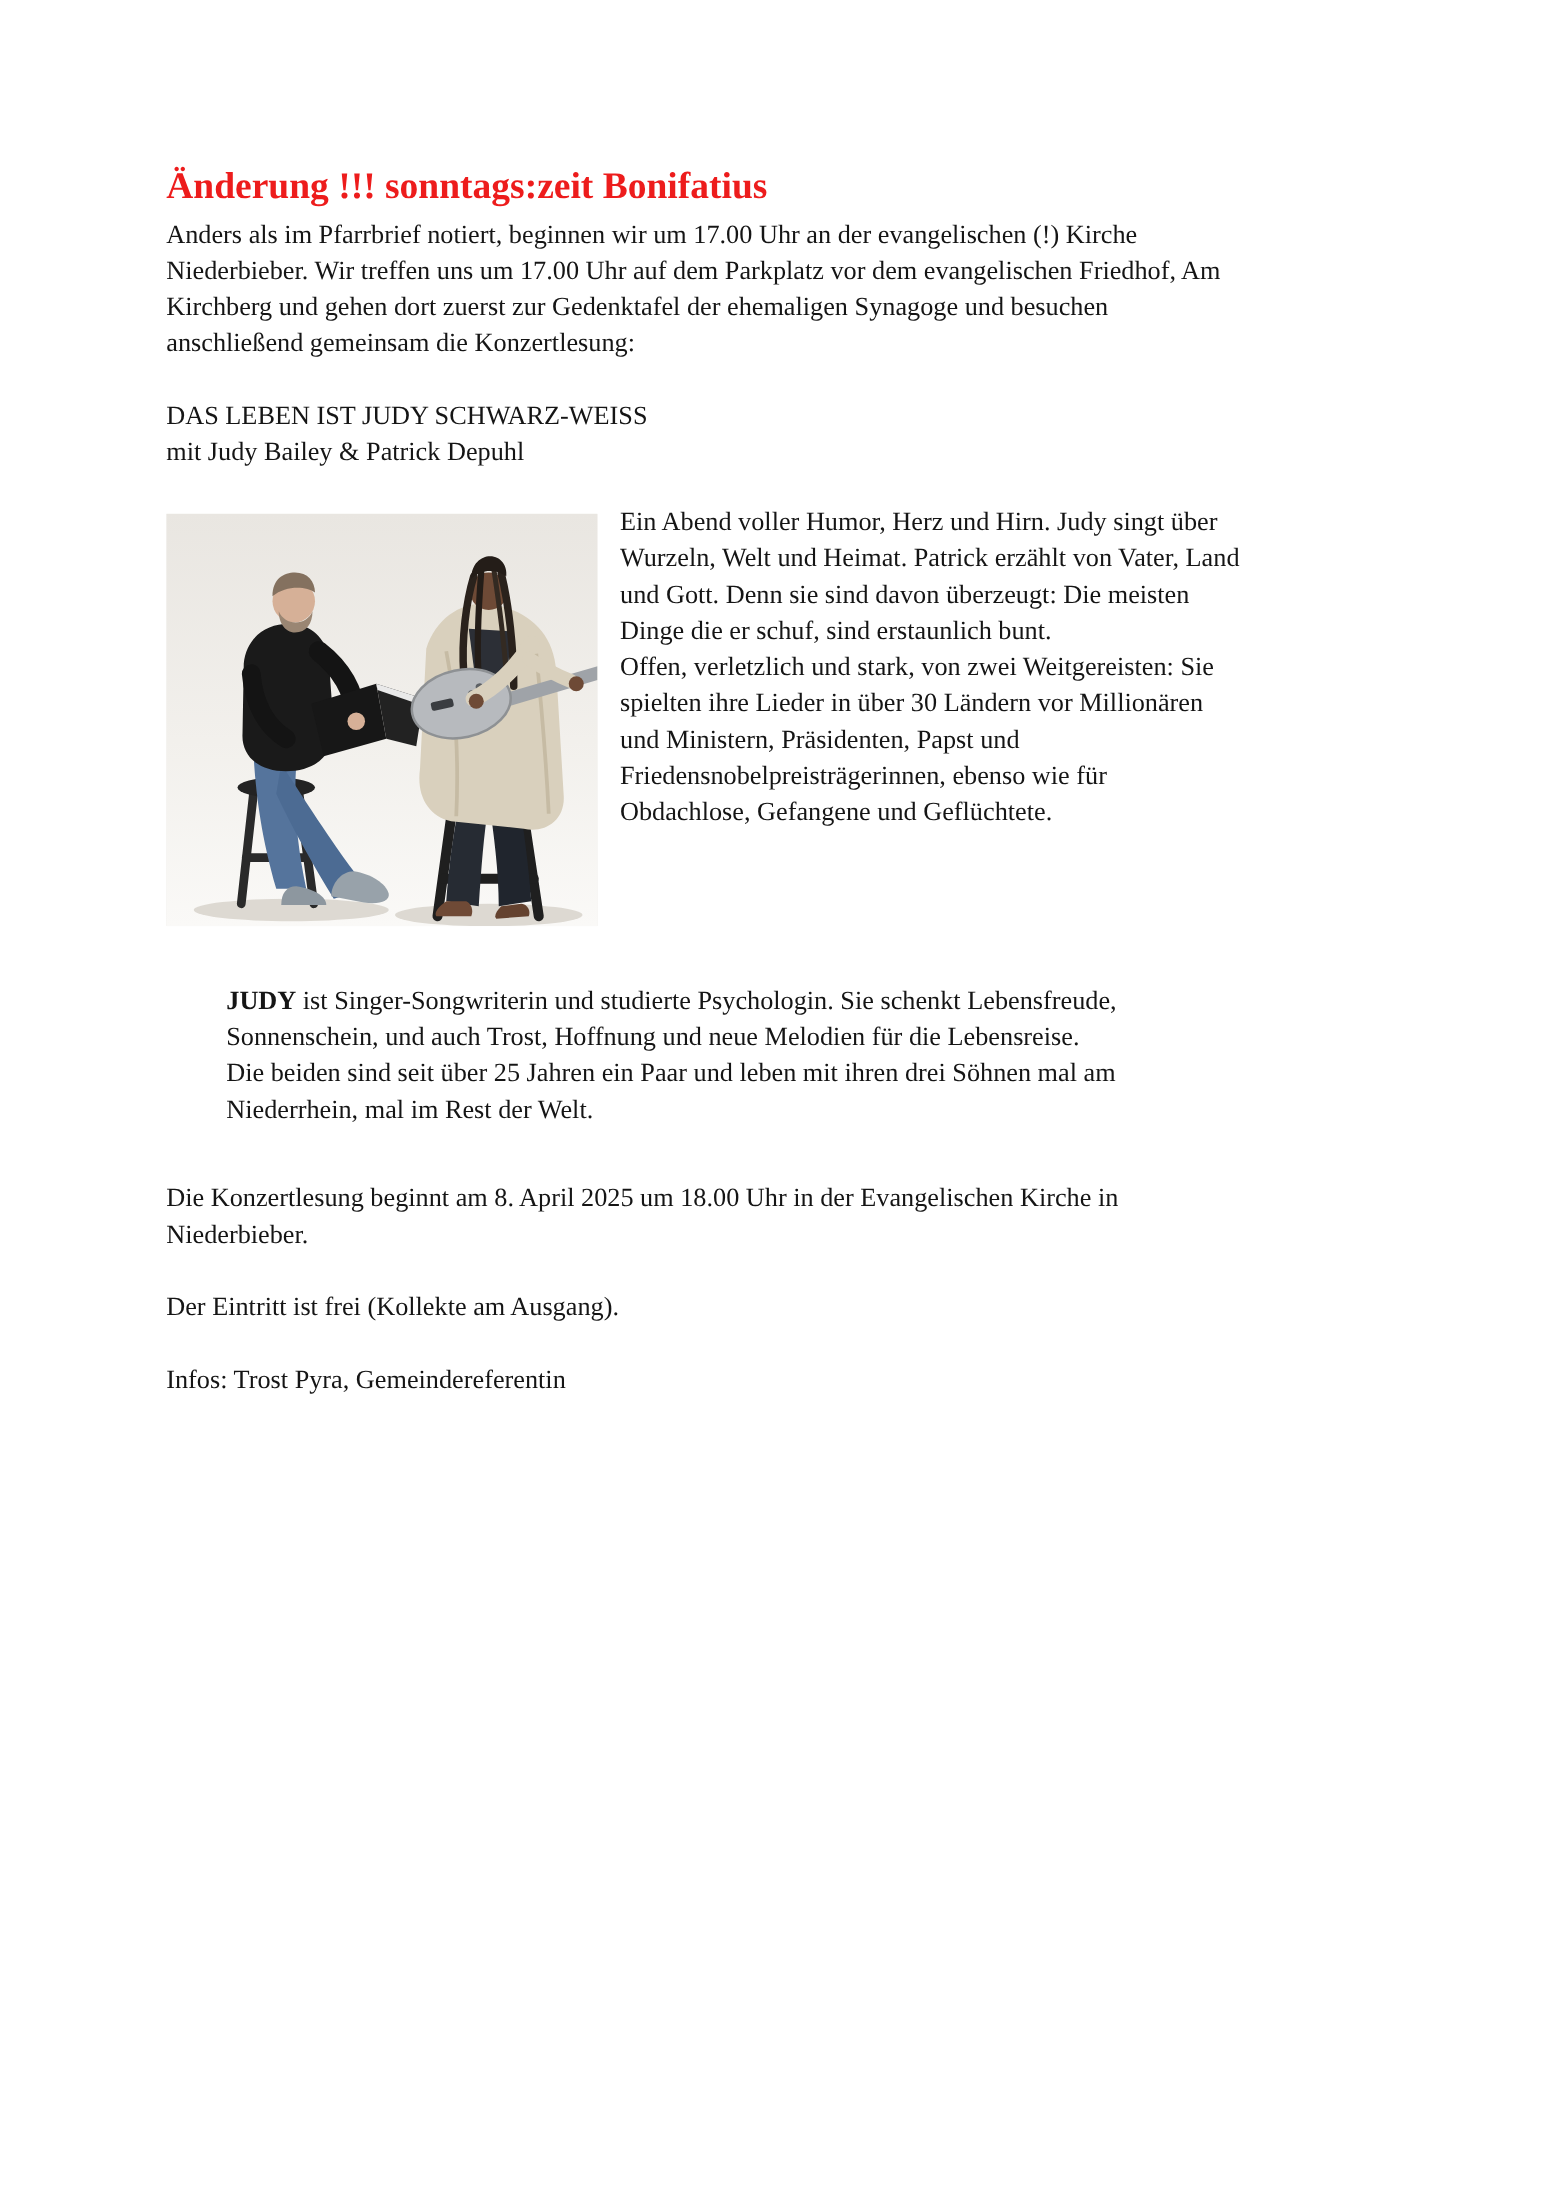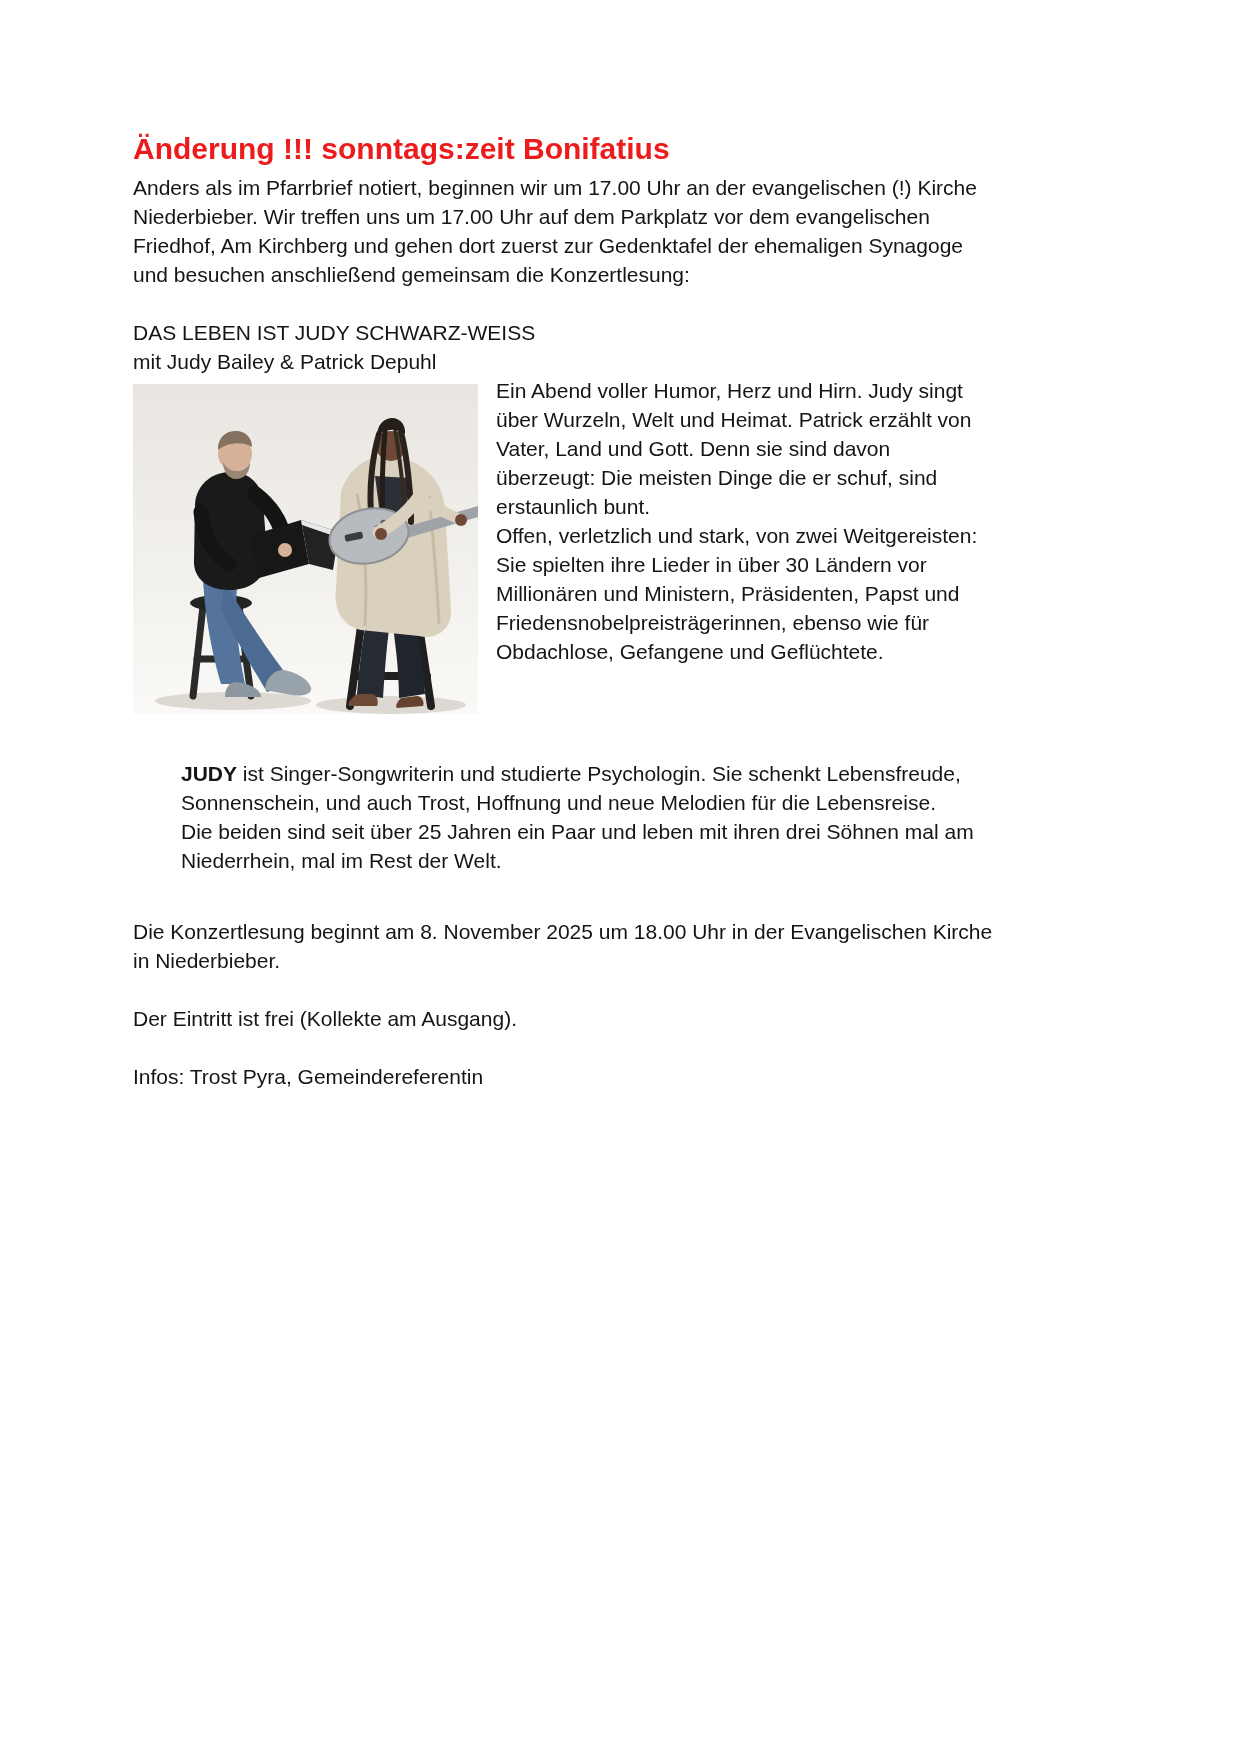--- a/index.html
+++ b/index.html
@@ -1,21 +1,21 @@
 <!DOCTYPE html>
 <html lang="de"><head>
 <meta charset="utf-8">
 <style>
   html, body { margin: 0; padding: 0; background: #ffffff; }
   .page {
     position: relative;
     width: 1120px;
     height: 1753px;
     background: #ffffff;
-    font-family: Liberation Sans, sans-serif;
+    font-family: Liberation Serif, serif;
     color: #151515;
     overflow: hidden;
   }
   .content {
     position: absolute;
     left: 133px;
     top: 131px;
     width: 862px;
     font-size: 21px;
     line-height: 29px;
@@ -25,20 +25,21 @@
     color: #ed1c1c;
     font-size: 30px;
     line-height: 36px;
     font-weight: bold;
   }
   .heading span { display: block; }
   .intro { margin: 0 0 29px 0; }
   .event-line { margin: 0; }
   .media {
     overflow: hidden; 
+    margin-top: 27px;
   }
   .photo {
     float: left;
     width: 345px;
     height: 330px;
     margin: 8px 18px 0 0;
     background: #f0eeea;
   }
   .photo svg { display: block; width: 100%; height: 100%; }
   .desc { margin: 0; }
@@ -158,18 +159,18 @@
 
       <p class="desc">Ein Abend voller Humor, Herz und Hirn. Judy singt über Wurzeln, Welt und Heimat. Patrick erzählt von Vater, Land und Gott. Denn sie sind davon überzeugt: Die meisten Dinge die er schuf, sind erstaunlich bunt.</p>
       <p class="desc">Offen, verletzlich und stark, von zwei Weitgereisten: Sie spielten ihre Lieder in über 30 Ländern vor Millionären und Ministern, Präsidenten, Papst und Friedensnobelpreisträgerinnen, ebenso wie für Obdachlose, Gefangene und Geflüchtete.</p>
     </div>
 
     <div class="bios">
       <p class="bio"><strong>JUDY</strong><span> ist Singer-Songwriterin und studierte Psychologin. Sie schenkt Lebensfreude, Sonnenschein, und auch Trost, Hoffnung und neue Melodien für die Lebensreise.</span></p>
       <p class="bio">Die beiden sind seit über 25 Jahren ein Paar und leben mit ihren drei Söhnen mal am Niederrhein, mal im Rest der Welt.</p>
     </div>
 
-    <p class="para-gap-lg">Die Konzertlesung beginnt am 8. November 2025 um 18.00 Uhr in der Evangelischen Kirche in Niederbieber.</p>
+    <p class="para-gap-lg">Die Konzertlesung beginnt am 8. April 2025 um 18.00 Uhr in der Evangelischen Kirche in Niederbieber.</p>
     <p class="para-gap">Der Eintritt ist frei (Kollekte am Ausgang).</p>
     <p class="para-gap">Infos: Trost Pyra, Gemeindereferentin</p>
 
   </div>
 </div>
 
 </body></html>

